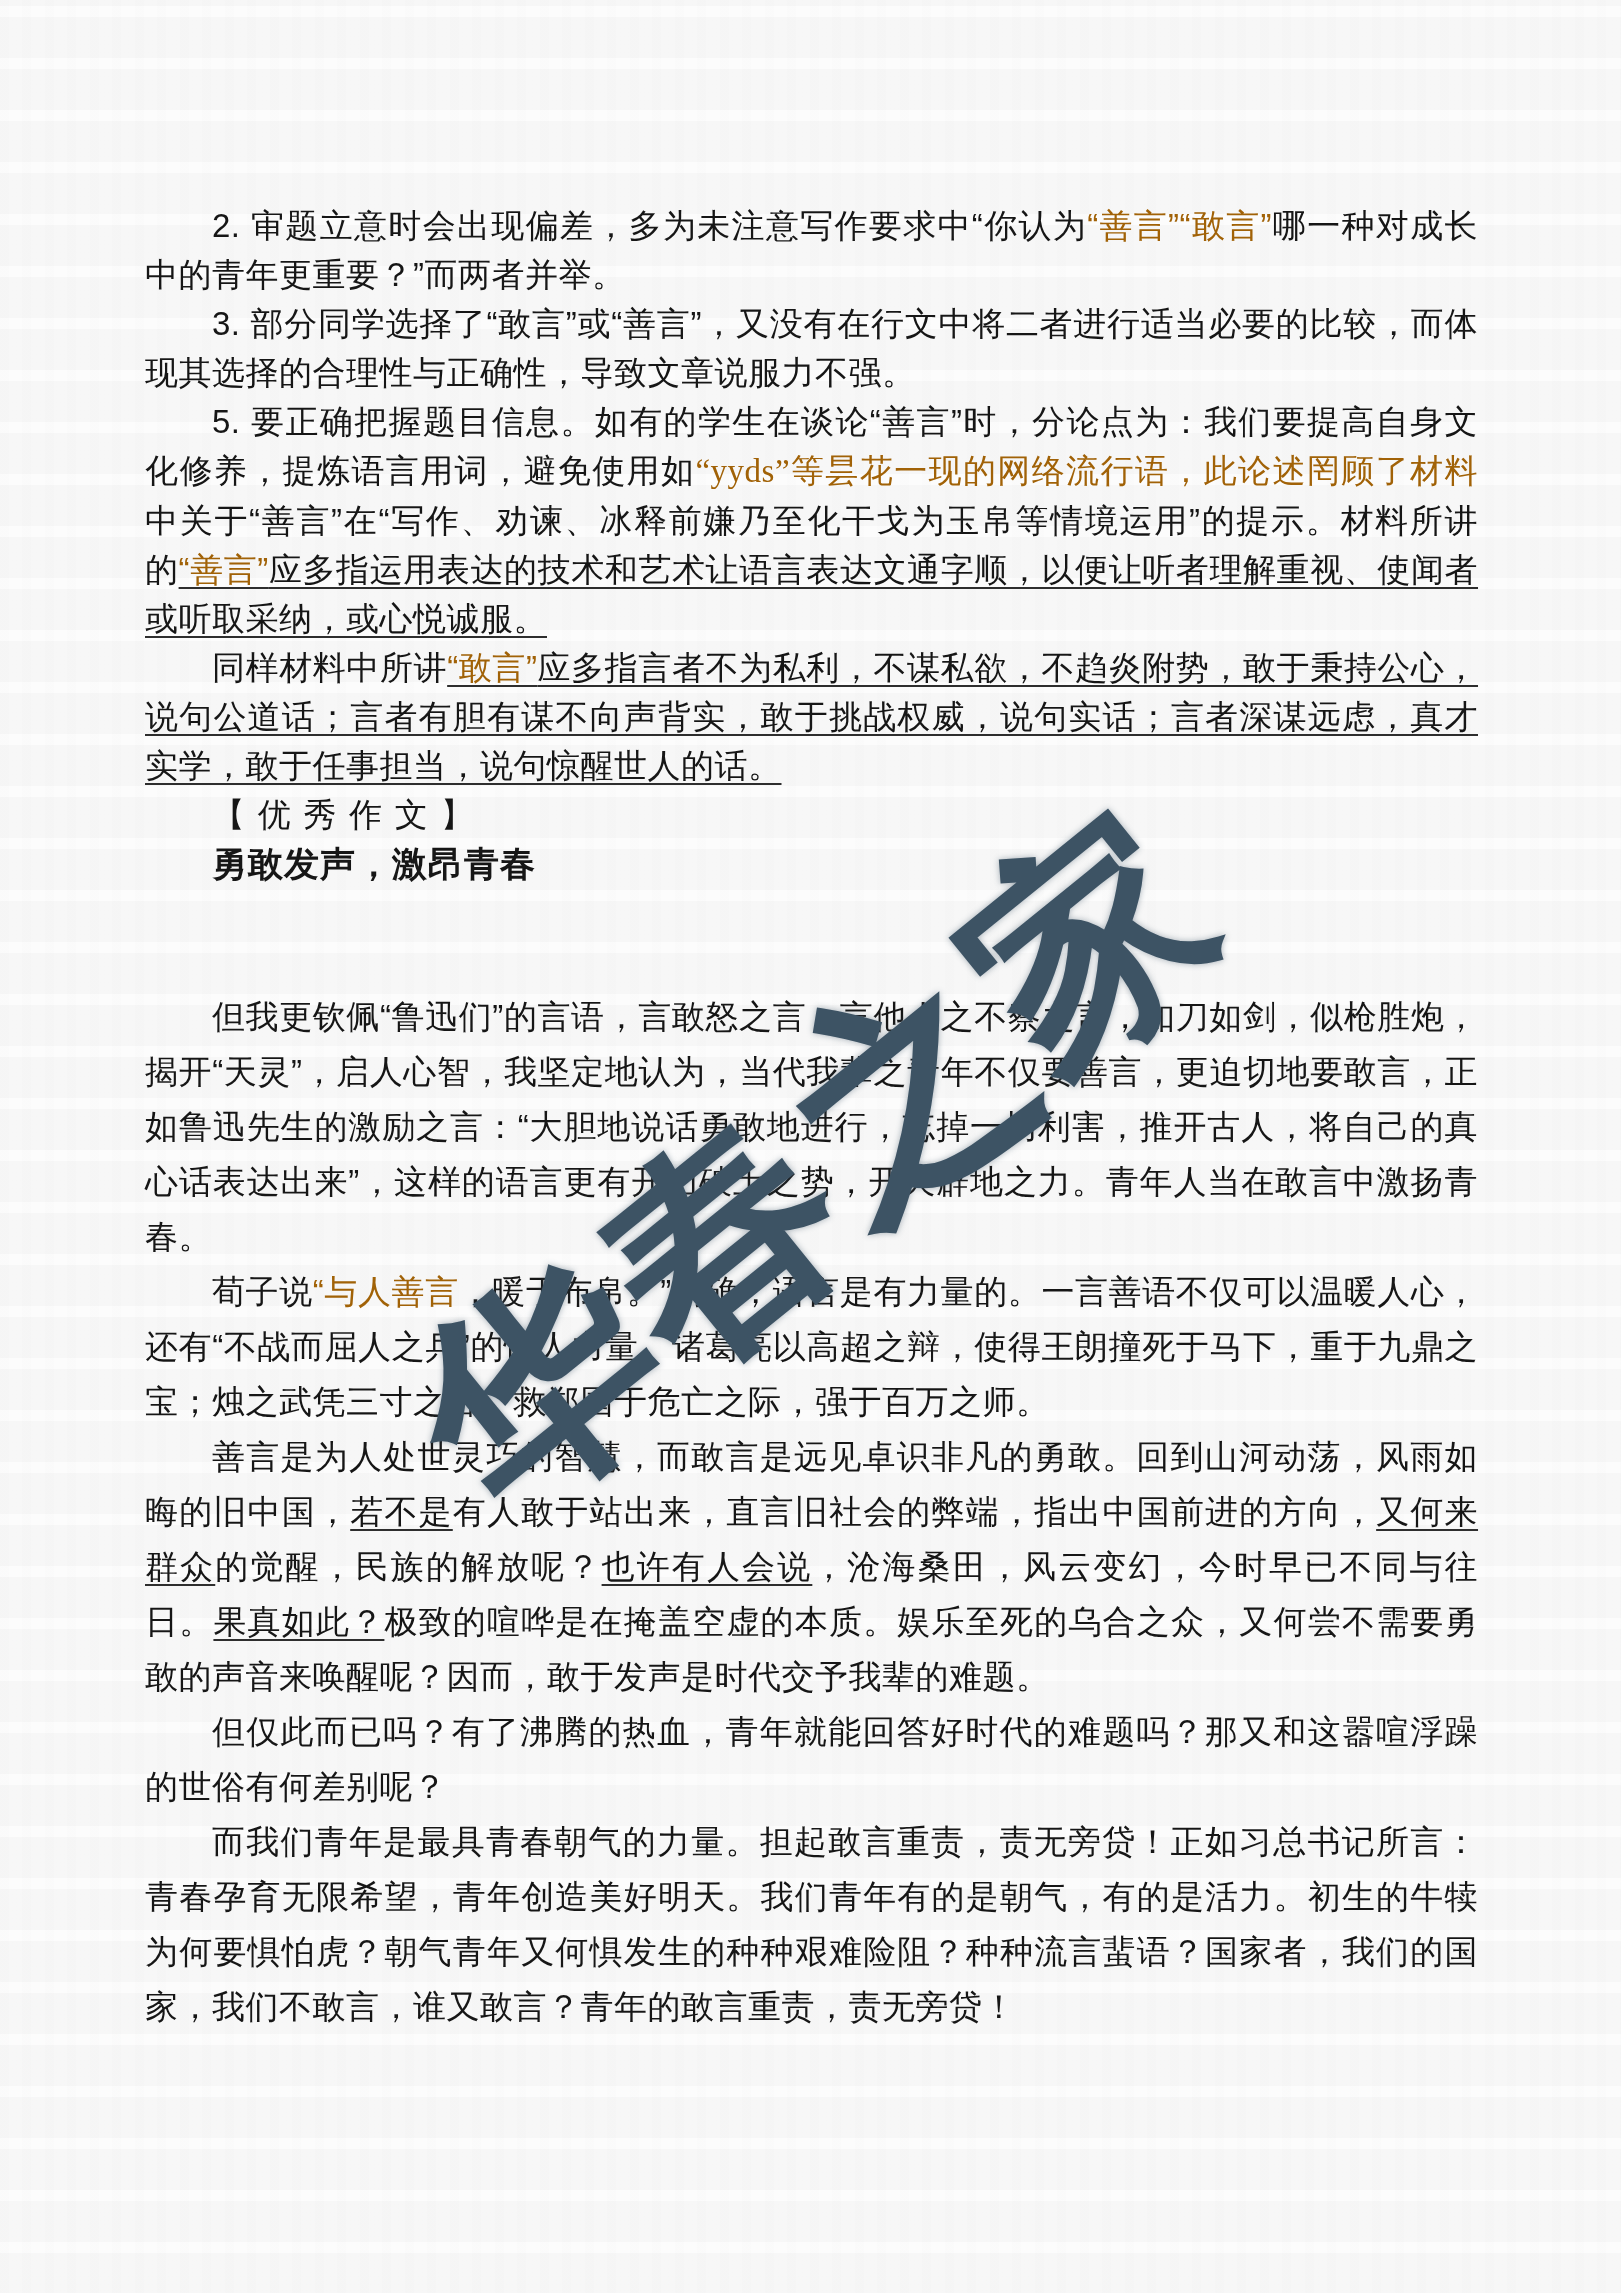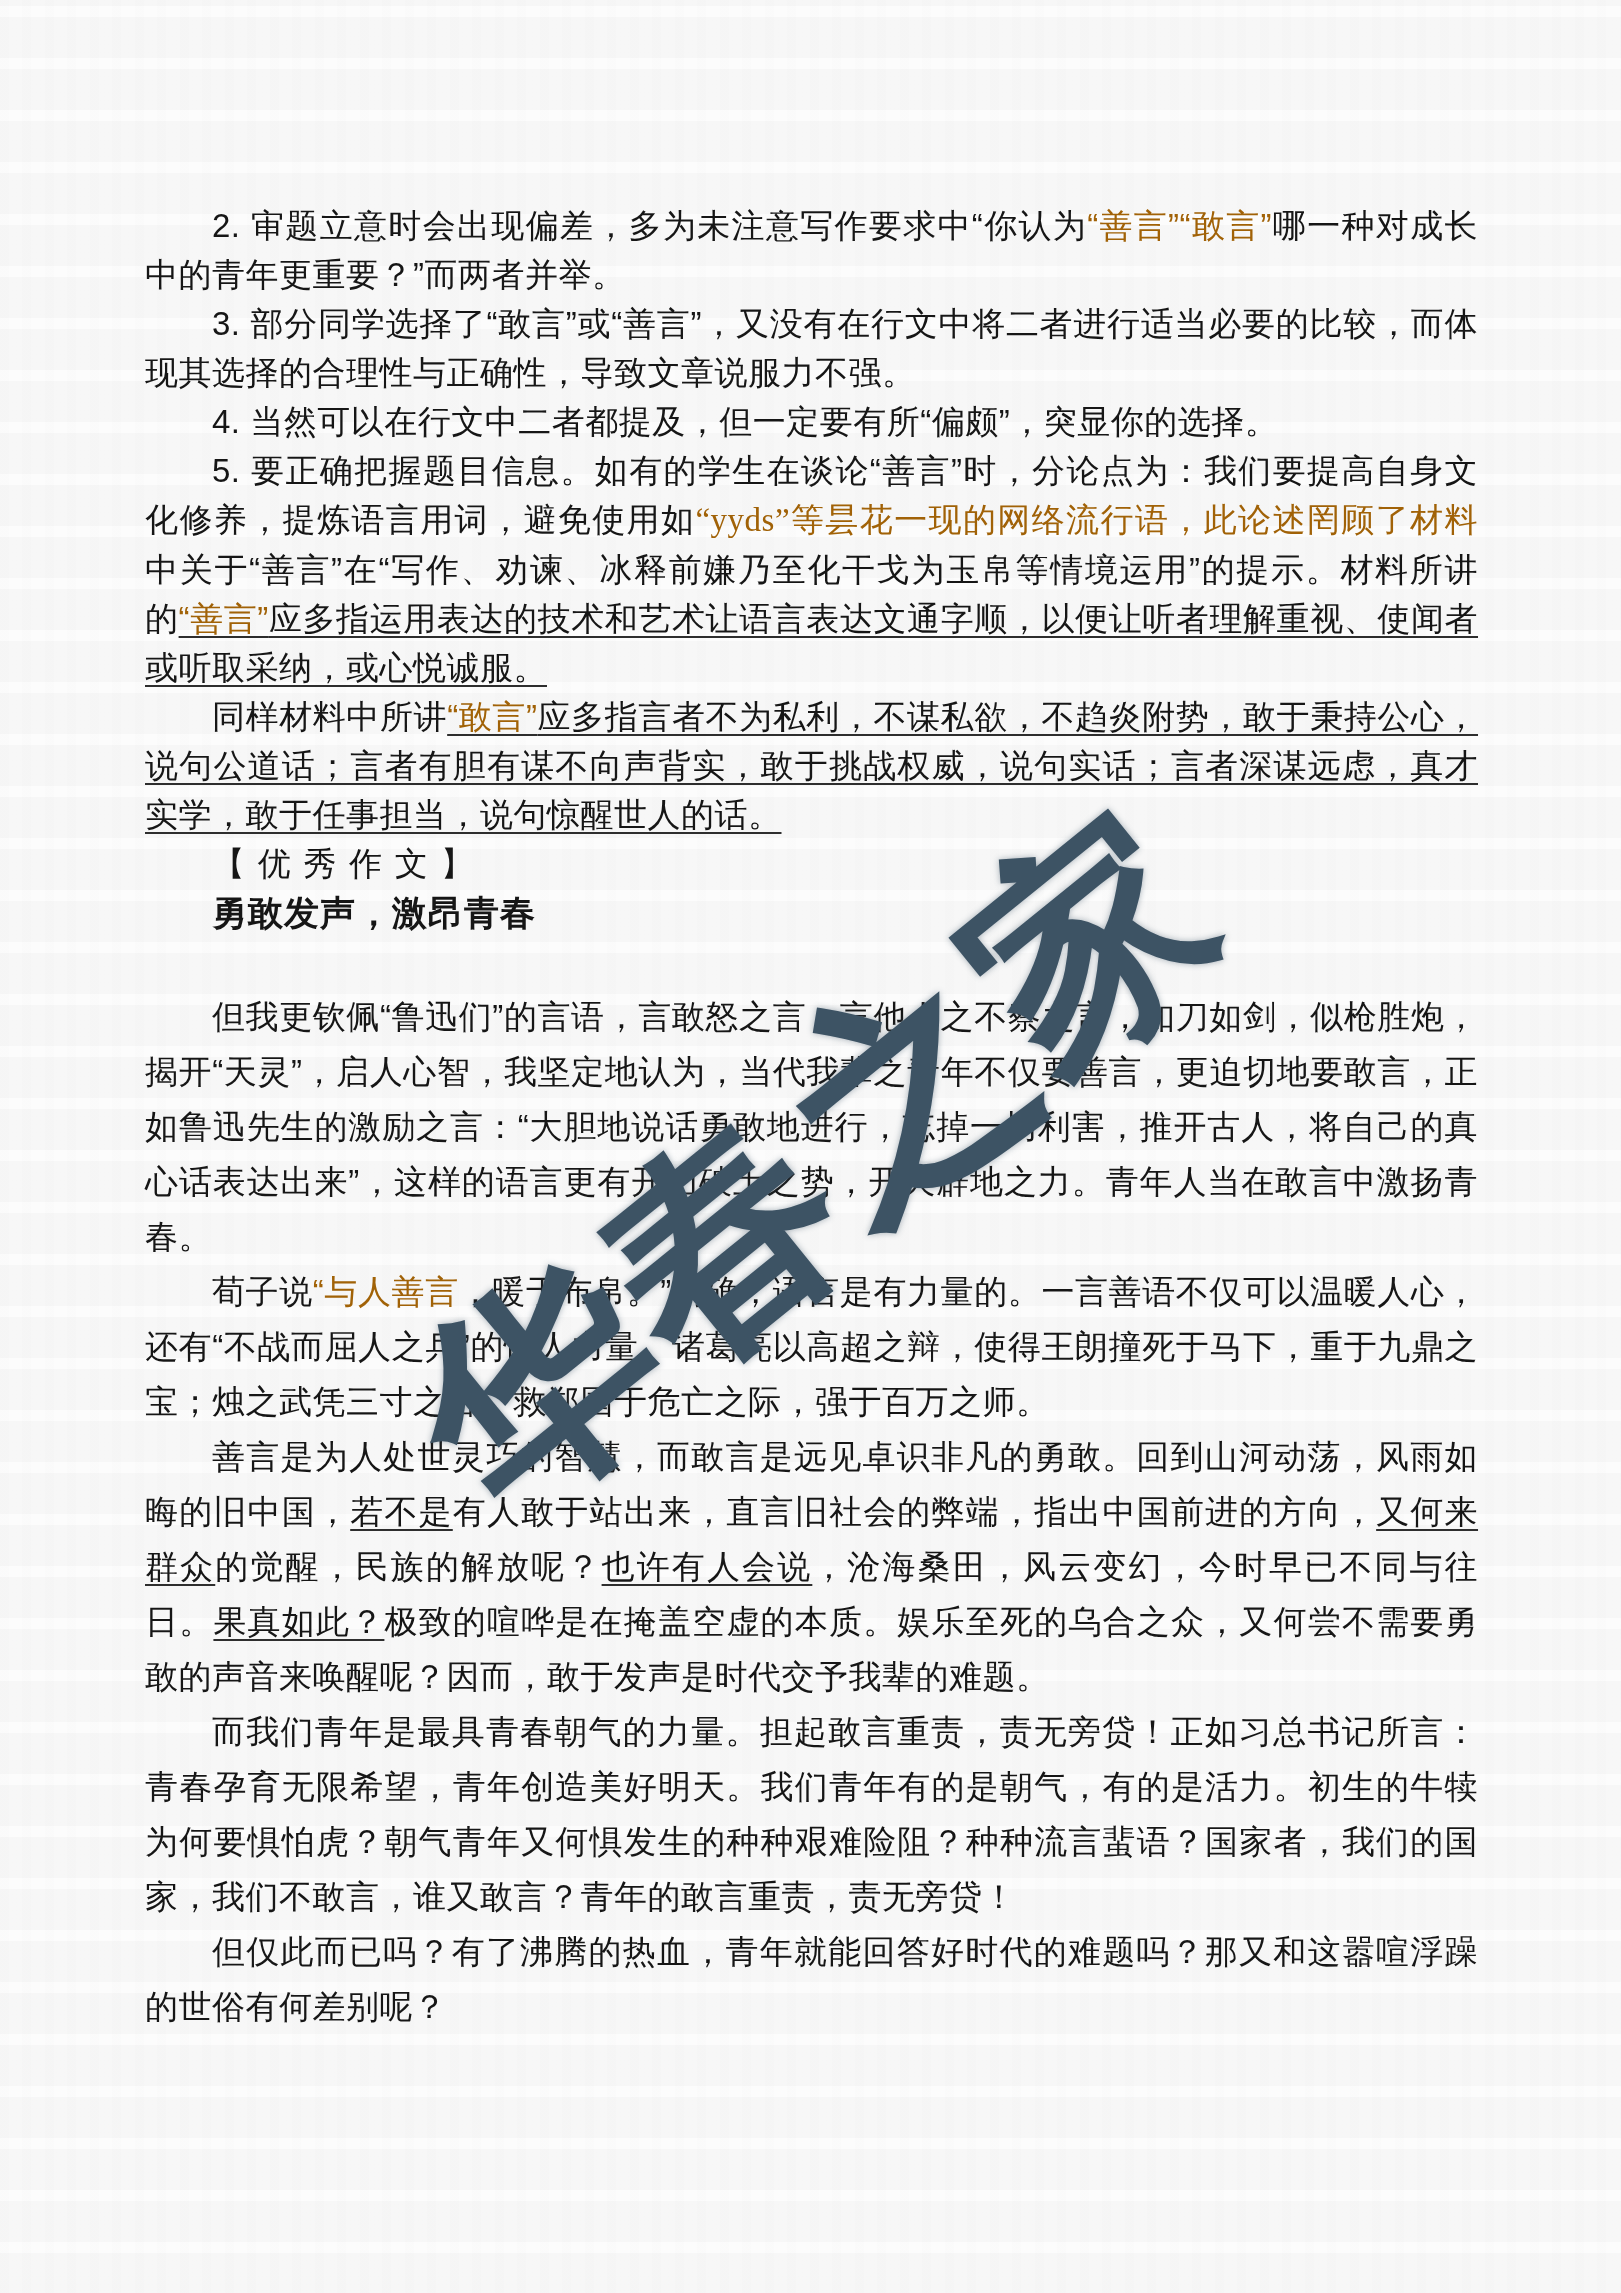--- a/index.html
+++ b/index.html
@@ -66,39 +66,38 @@
 </head>
 <body>
 
 <div class="page">
 
   <div class="doc analysis">
     <p><span>2. 审题立意时会出现偏差，多为未注意写作要求中“你认为</span><span class="gray">“善言”“敢言”</span><span>哪一种对成长中的青年更重要？”而两者并举。</span></p>
 
     <p><span>3. 部分同学选择了“敢言”或“善言”，又没有在行文中将二者进行适当必要的比较，而体现其选择的合理性与正确性，导致文章说服力不强。</span></p>
 
-    <p><span>4. 当然可以在行文中二者都提及，但一定要有所“偏颇”，突显你的选择。</span></p>
 
     <p><span>5. 要正确把握题目信息。如有的学生在谈论“善言”时，分论点为：我们要提高自身文化修养，提炼语言用词，避免使用如</span><span class="gray latin-serif">“yyds”</span><span class="gray">等昙花一现的网络流行语，此论述罔顾了材料</span><span>中关于“善言”在“写作、劝谏、冰释前嫌乃至化干戈为玉帛等情境运用”的提示。材料所讲的</span><span class="u"><span class="gray">“善言”</span><span>应多指运用表达的技术和艺术让语言表达文通字顺，以便让听者理解重视、使闻者或听取采纳，或心悦诚服。</span></span></p>
 
     <p><span>同样材料中所讲</span><span class="u"><span class="gray">“敢言”</span><span>应多指言者不为私利，不谋私欲，不趋炎附势，敢于秉持公心，说句公道话；言者有胆有谋不向声背实，敢于挑战权威，说句实话；言者深谋远虑，真才实学，敢于任事担当，说句惊醒世人的话。</span></span></p>
 
     <p class="section-header">【优秀作文】</p>
 
     <p class="essay-title">勇敢发声，激昂青春</p>
   </div>
 
   <div class="doc essay" style="top:989px;">
     <p><span>但我更钦佩“鲁迅们”的言语，言敢怒之言，言他人之不察之言，如刀如剑，似枪胜炮，揭开“天灵”，启人心智，我坚定地认为，当代我辈之青年不仅要善言，更迫切地要敢言，正如鲁迅先生的激励之言：“大胆地说话勇敢地进行，忘掉一切利害，推开古人，将自己的真心话表达出来”，这样的语言更有开山破土之势，开天辟地之力。青年人当在敢言中激扬青春。</span></p>
 
     <p><span>荀子说</span><span class="gray">“与人善言</span><span>，暖于布帛。”的确，语言是有力量的。一言善语不仅可以温暖人心，还有“不战而屈人之兵”的惊人力量。诸葛亮以高超之辩，使得王朗撞死于马下，重于九鼎之宝；烛之武凭三寸之舌，救郑国于危亡之际，强于百万之师。</span></p>
 
     <p><span>善言是为人处世灵巧的智慧，而敢言是远见卓识非凡的勇敢。回到山河动荡，风雨如晦的旧中国，</span><span class="u">若不是</span><span>有人敢于站出来，直言旧社会的弊端，指出中国前进的方向，</span><span class="u">又何来群众</span><span>的觉醒，民族的解放呢？</span><span class="u">也许有人会说</span><span>，沧海桑田，风云变幻，今时早已不同与往日。</span><span class="u">果真如此？</span><span>极致的喧哗是在掩盖空虚的本质。娱乐至死的乌合之众，又何尝不需要勇敢的声音来唤醒呢？因而，敢于发声是时代交予我辈的难题。</span></p>
 
+    <p><span>但仅此而已吗？有了沸腾的热血，青年就能回答好时代的难题吗？那又和这嚣喧浮躁的世俗有何差别呢？</span></p>
+
     <p><span>而我们青年是最具青春朝气的力量。担起敢言重责，责无旁贷！正如习总书记所言：青春孕育无限希望，青年创造美好明天。我们青年有的是朝气，有的是活力。初生的牛犊为何要惧怕虎？朝气青年又何惧发生的种种艰难险阻？种种流言蜚语？国家者，我们的国家，我们不敢言，谁又敢言？青年的敢言重责，责无旁贷！</span></p>
-
-    <p><span>但仅此而已吗？有了沸腾的热血，青年就能回答好时代的难题吗？那又和这嚣喧浮躁的世俗有何差别呢？</span></p>
   </div>
 
   <div class="watermark" style="color: rgb(61, 83, 100);">华春之家</div>
 
 </div>
 
 
 </body></html>

